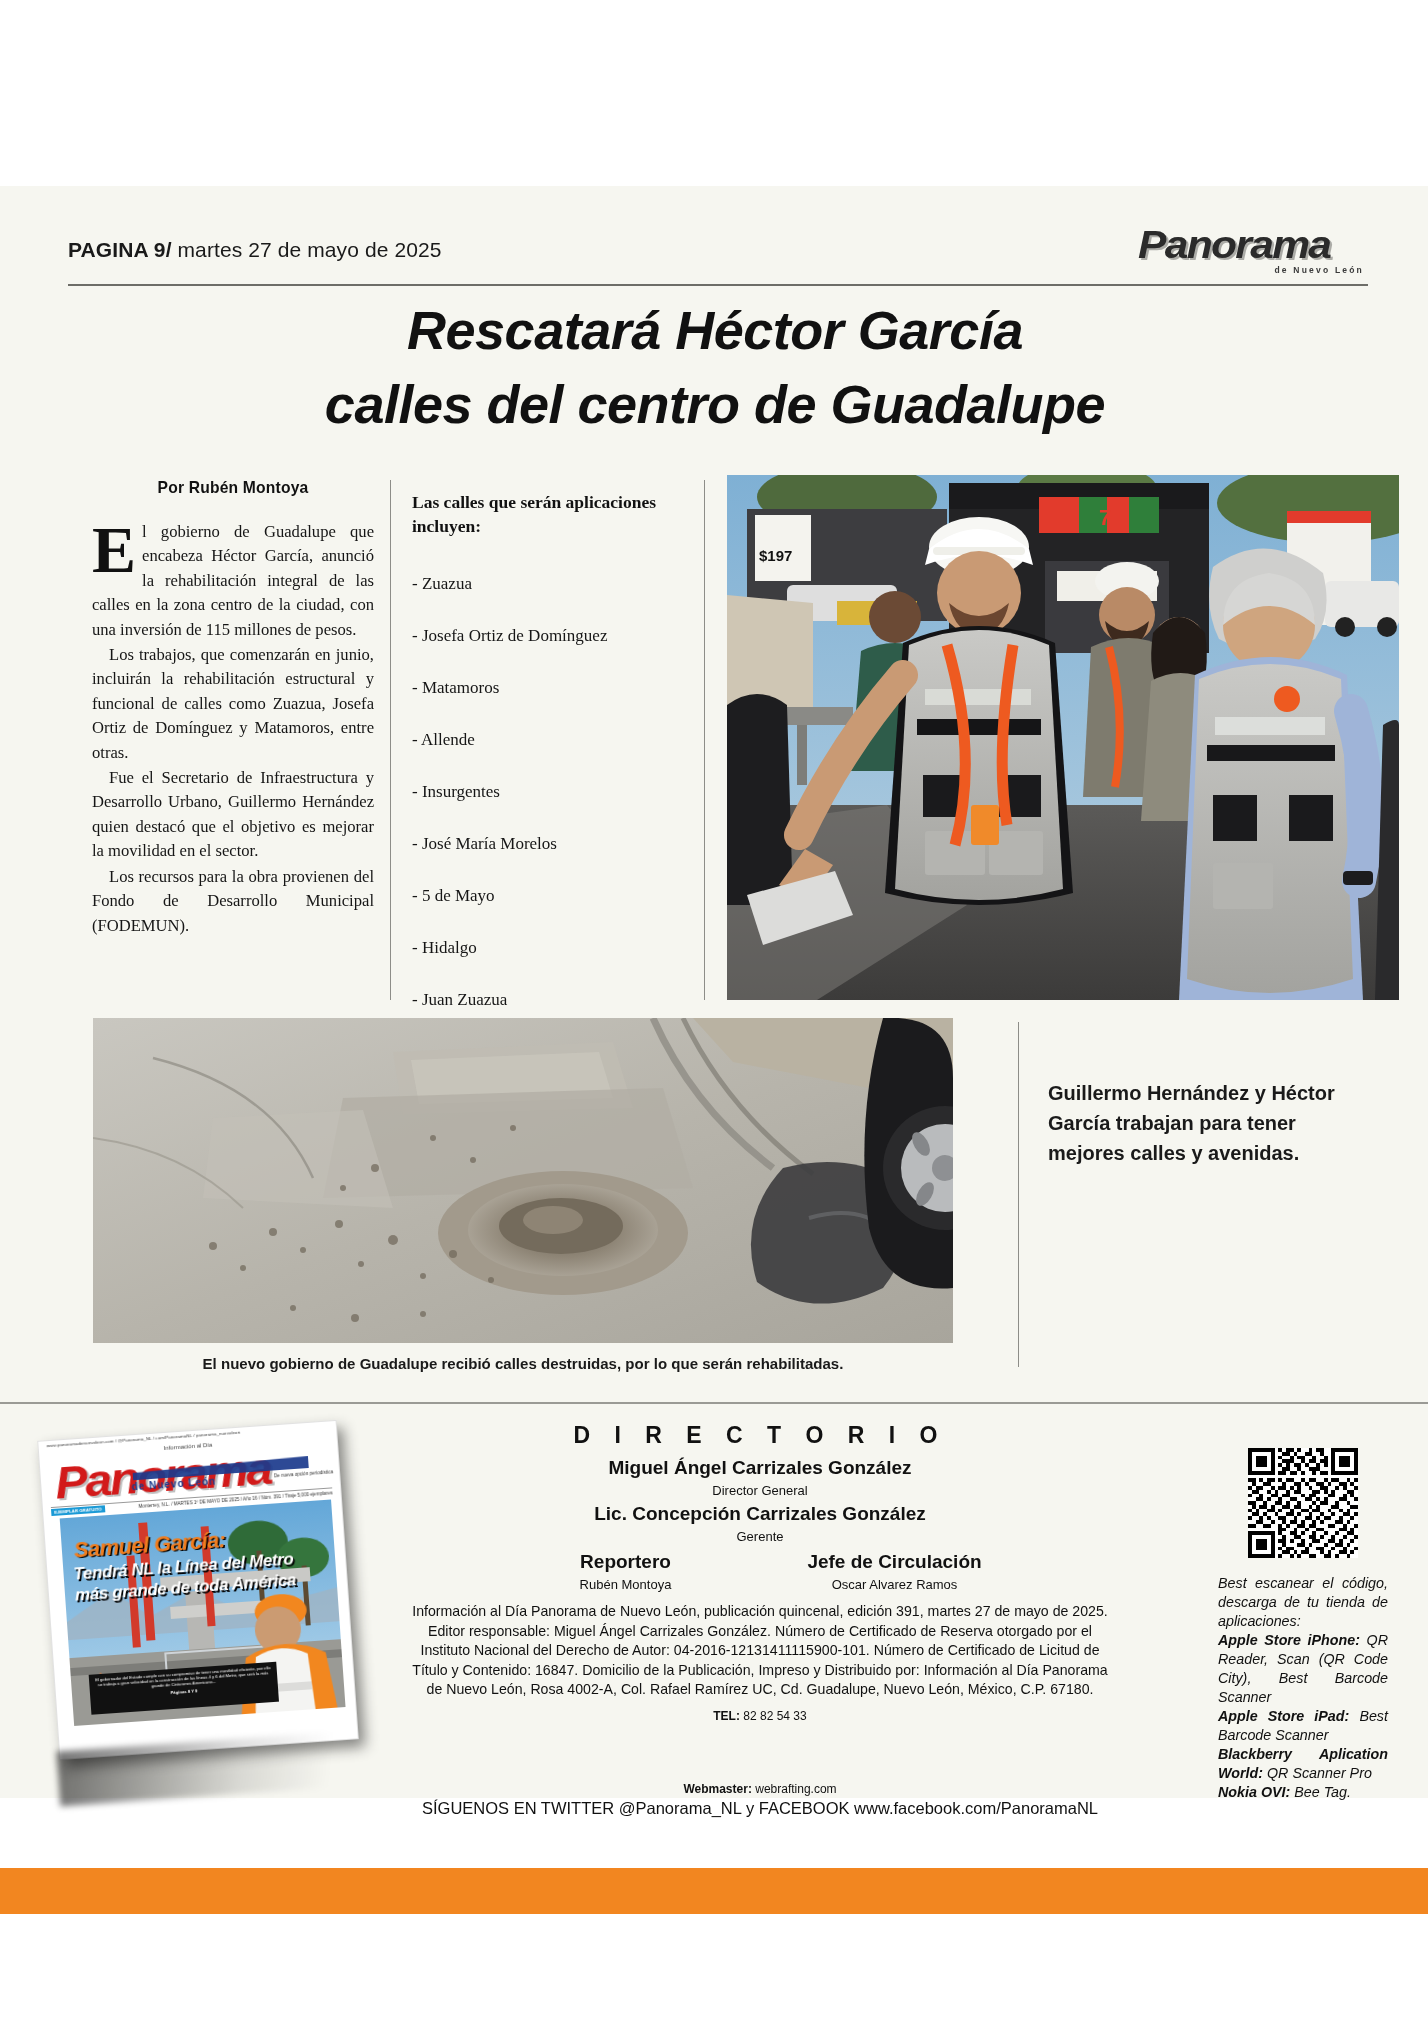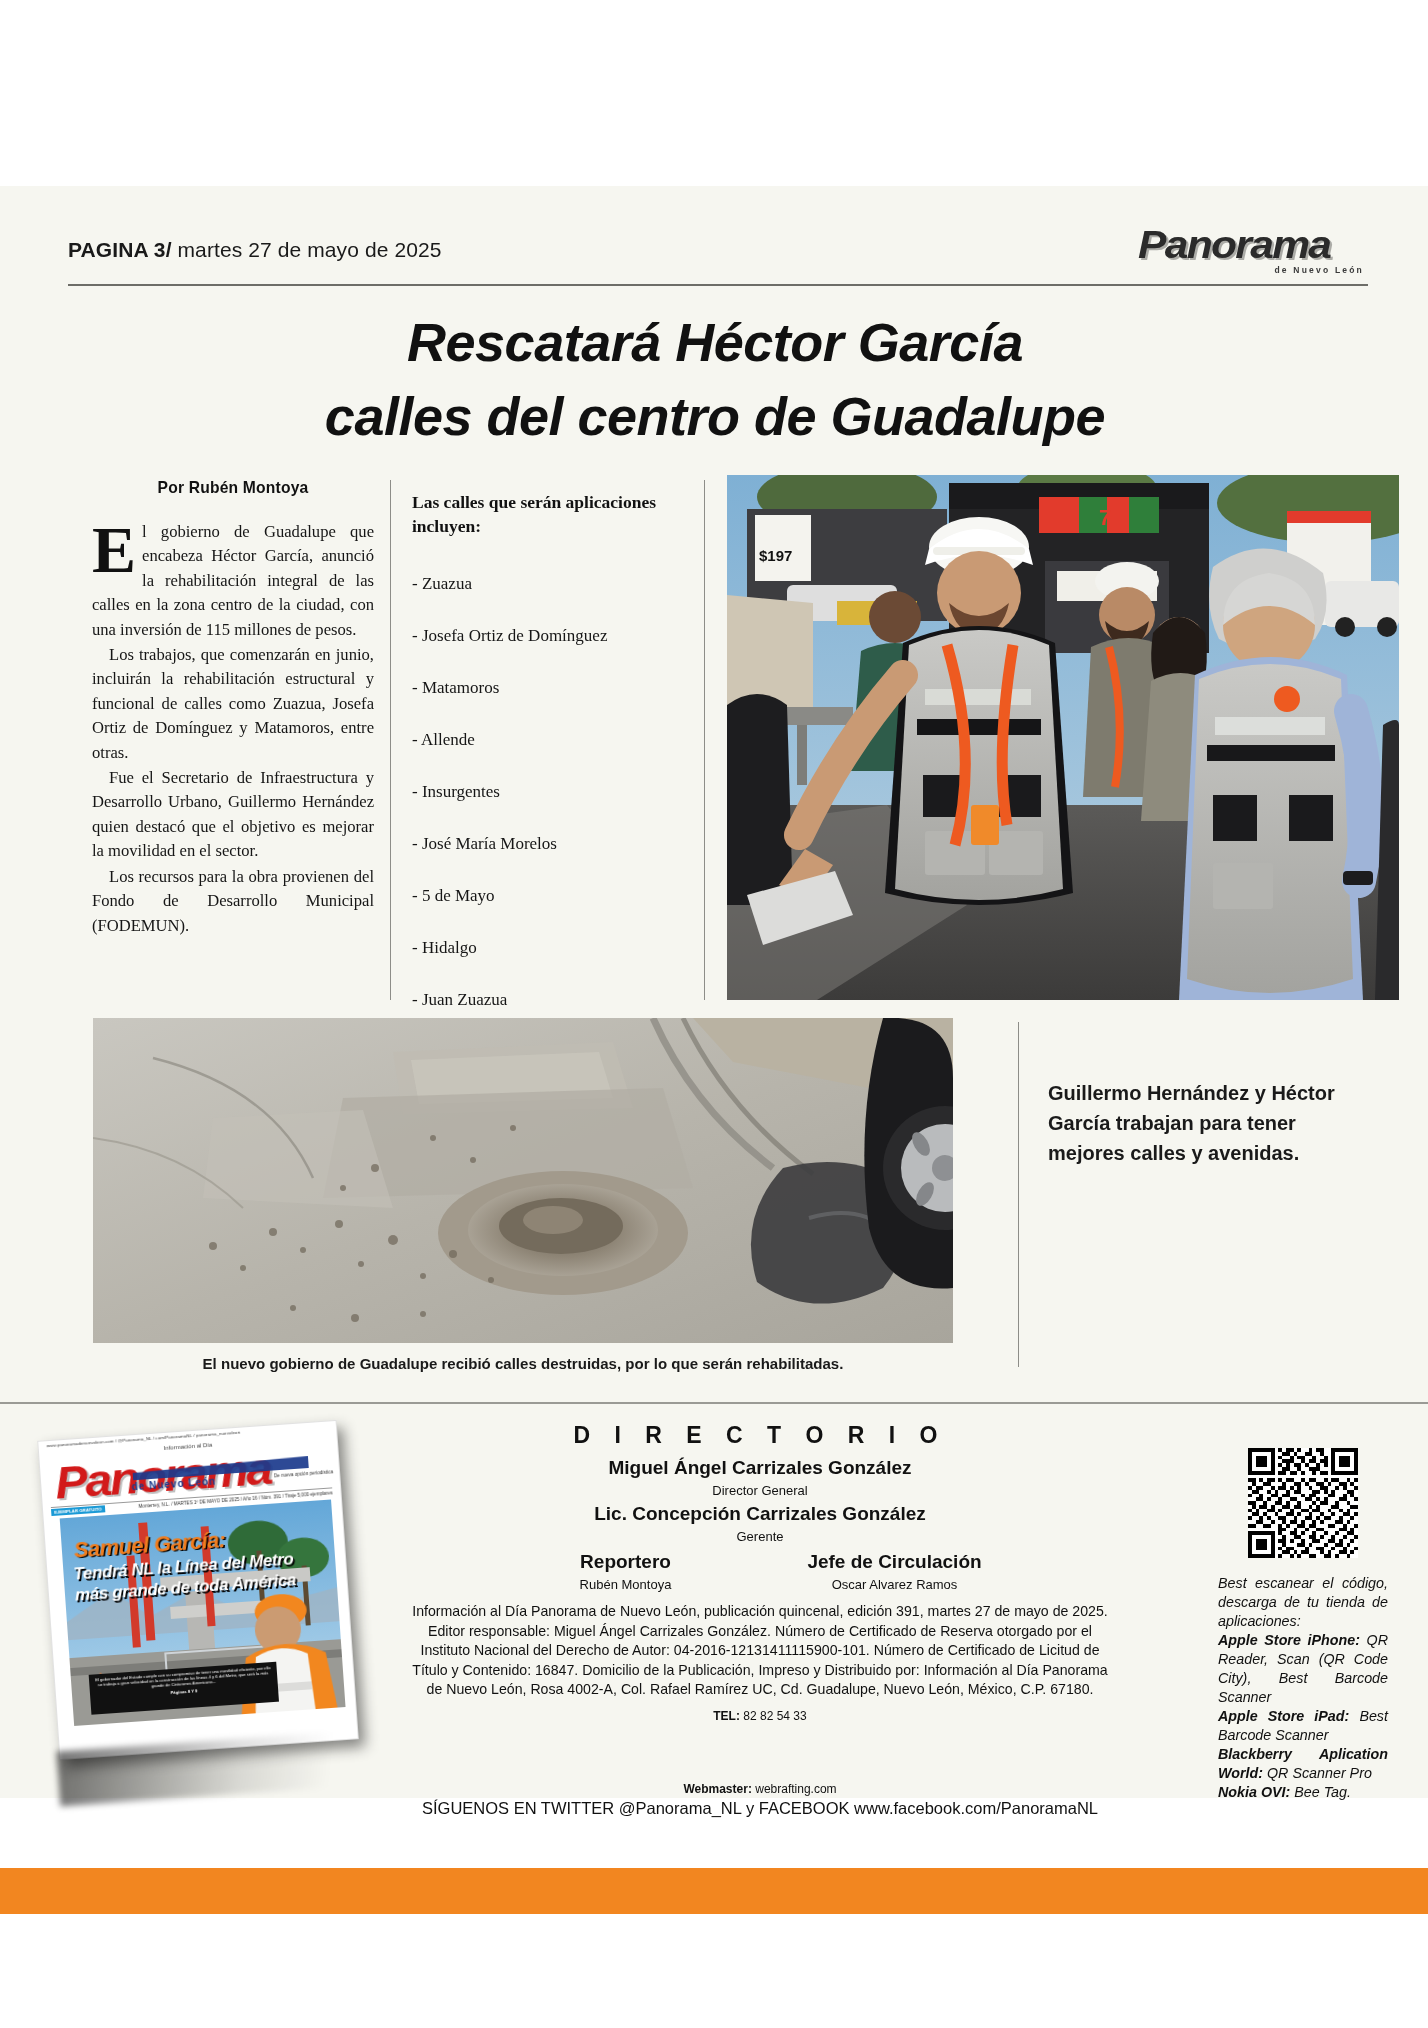--- a/index.html
+++ b/index.html
@@ -44,21 +44,21 @@
   
   .headline{
     position:absolute;left:170px;top:300px;width:1090px;
     text-align:center;
     font-family:"Liberation Sans", sans-serif;
     font-weight:bold;font-style:italic;
     font-size:54px;line-height:60px;
     color:#111;
     letter-spacing:-0.5px;
   }
-  .headline .l1{display:block;transform:scaleX(1.0);margin-top:12px;}
+  .headline .l1{display:block;transform:scaleX(1.0);}
   .headline .l2{display:block;margin-top:14px;}
 
   
   .col-text{position:absolute;left:92px;top:478px;width:282px;}
   .byline{
     font-family:"Liberation Sans", sans-serif;
     font-weight:bold;font-size:17px;color:#111;
     text-align:center;letter-spacing:.2px;margin-bottom:22px;
     transform:scaleX(.92);transform-origin:center;
   }
@@ -206,21 +206,21 @@
 </head>
 <body>
 
 <div class="page"></div>
 <div class="bottom-white"></div>
 <div class="orange-bar"></div>
 <div class="bottom-white2"></div>
 
 <div class="masthead">
   <div class="pg-line">
-    <b>PAGINA 3</b><span class="slash">/</span> <span class="dt">martes 27 de mayo de 2025</span>
+    <b>PAGINA 9</b><span class="slash">/</span> <span class="dt">martes 27 de mayo de 2025</span>
   </div>
   <div class="logo">
     <div class="logo-word">Panorama</div>
     <div class="logo-sub">de Nuevo León</div>
   </div>
 </div>
 <div class="rule-top"></div>
 
 <div class="headline">
   <span class="l1">Rescatará Héctor García</span>

